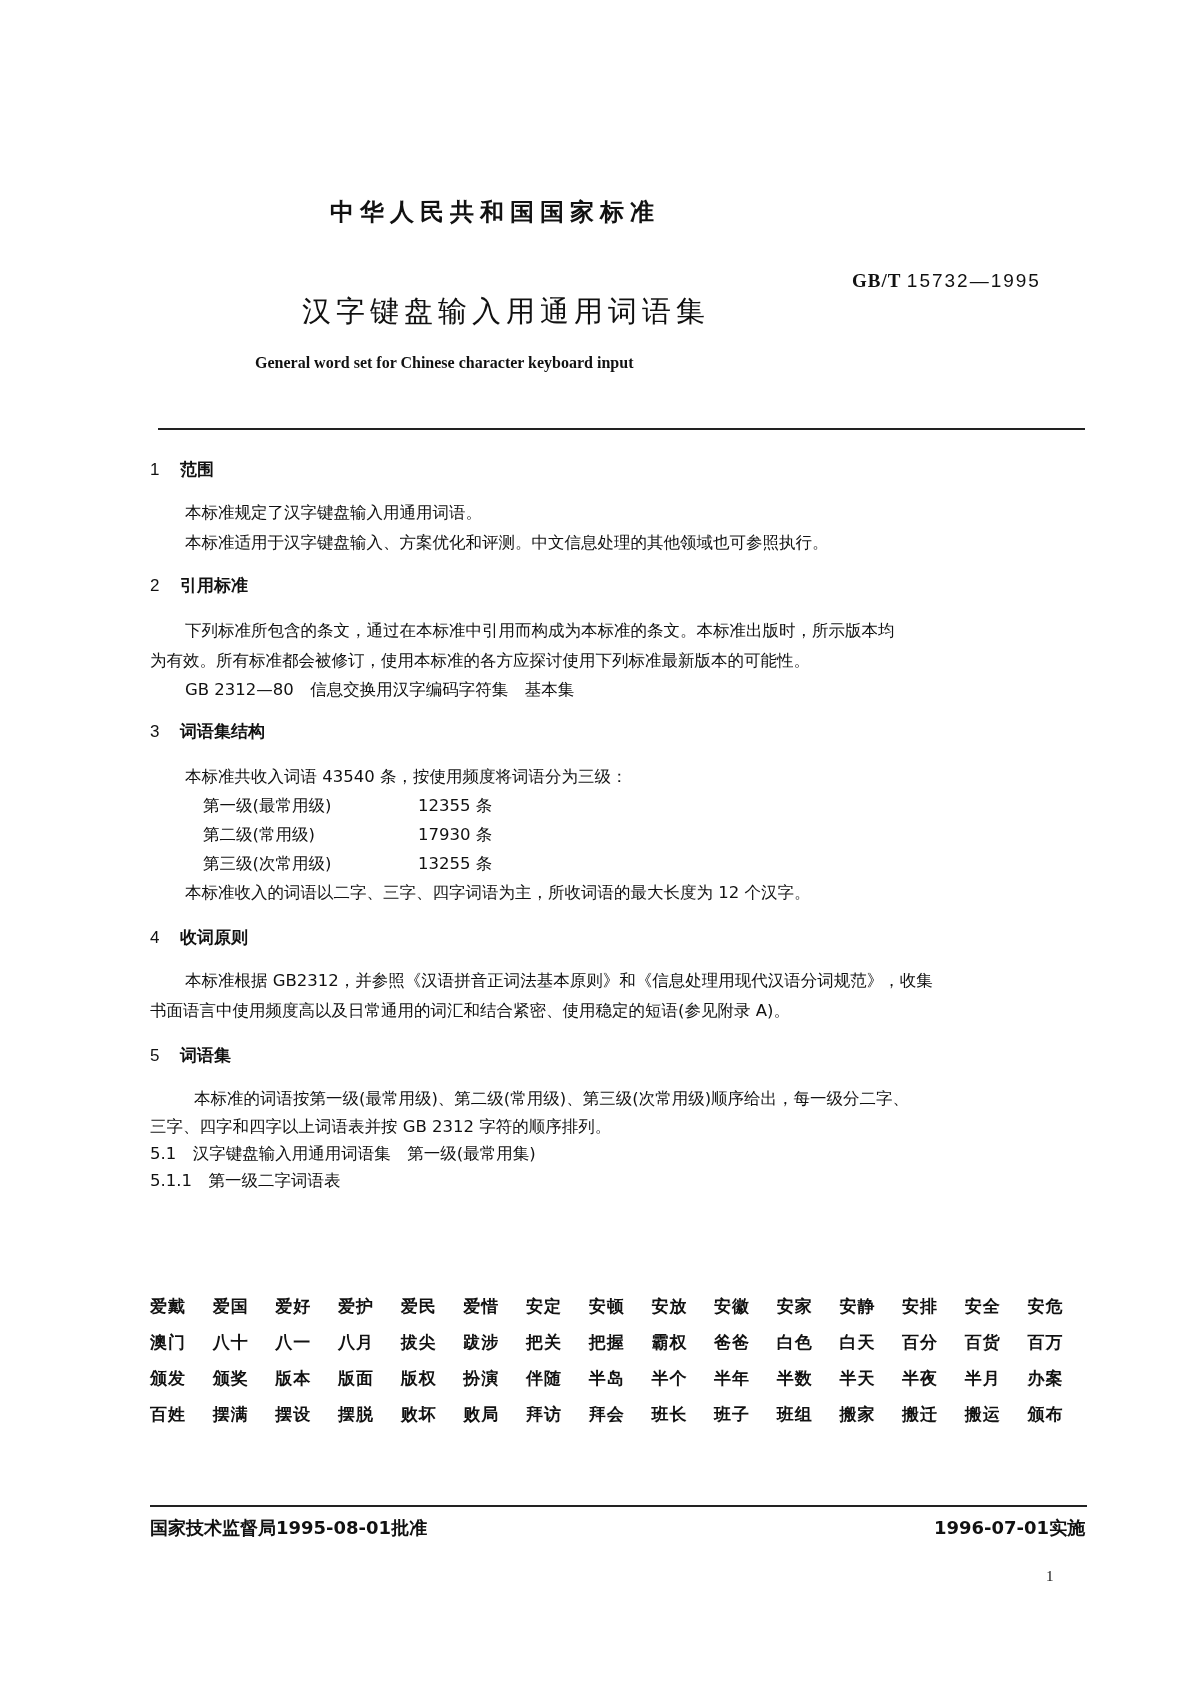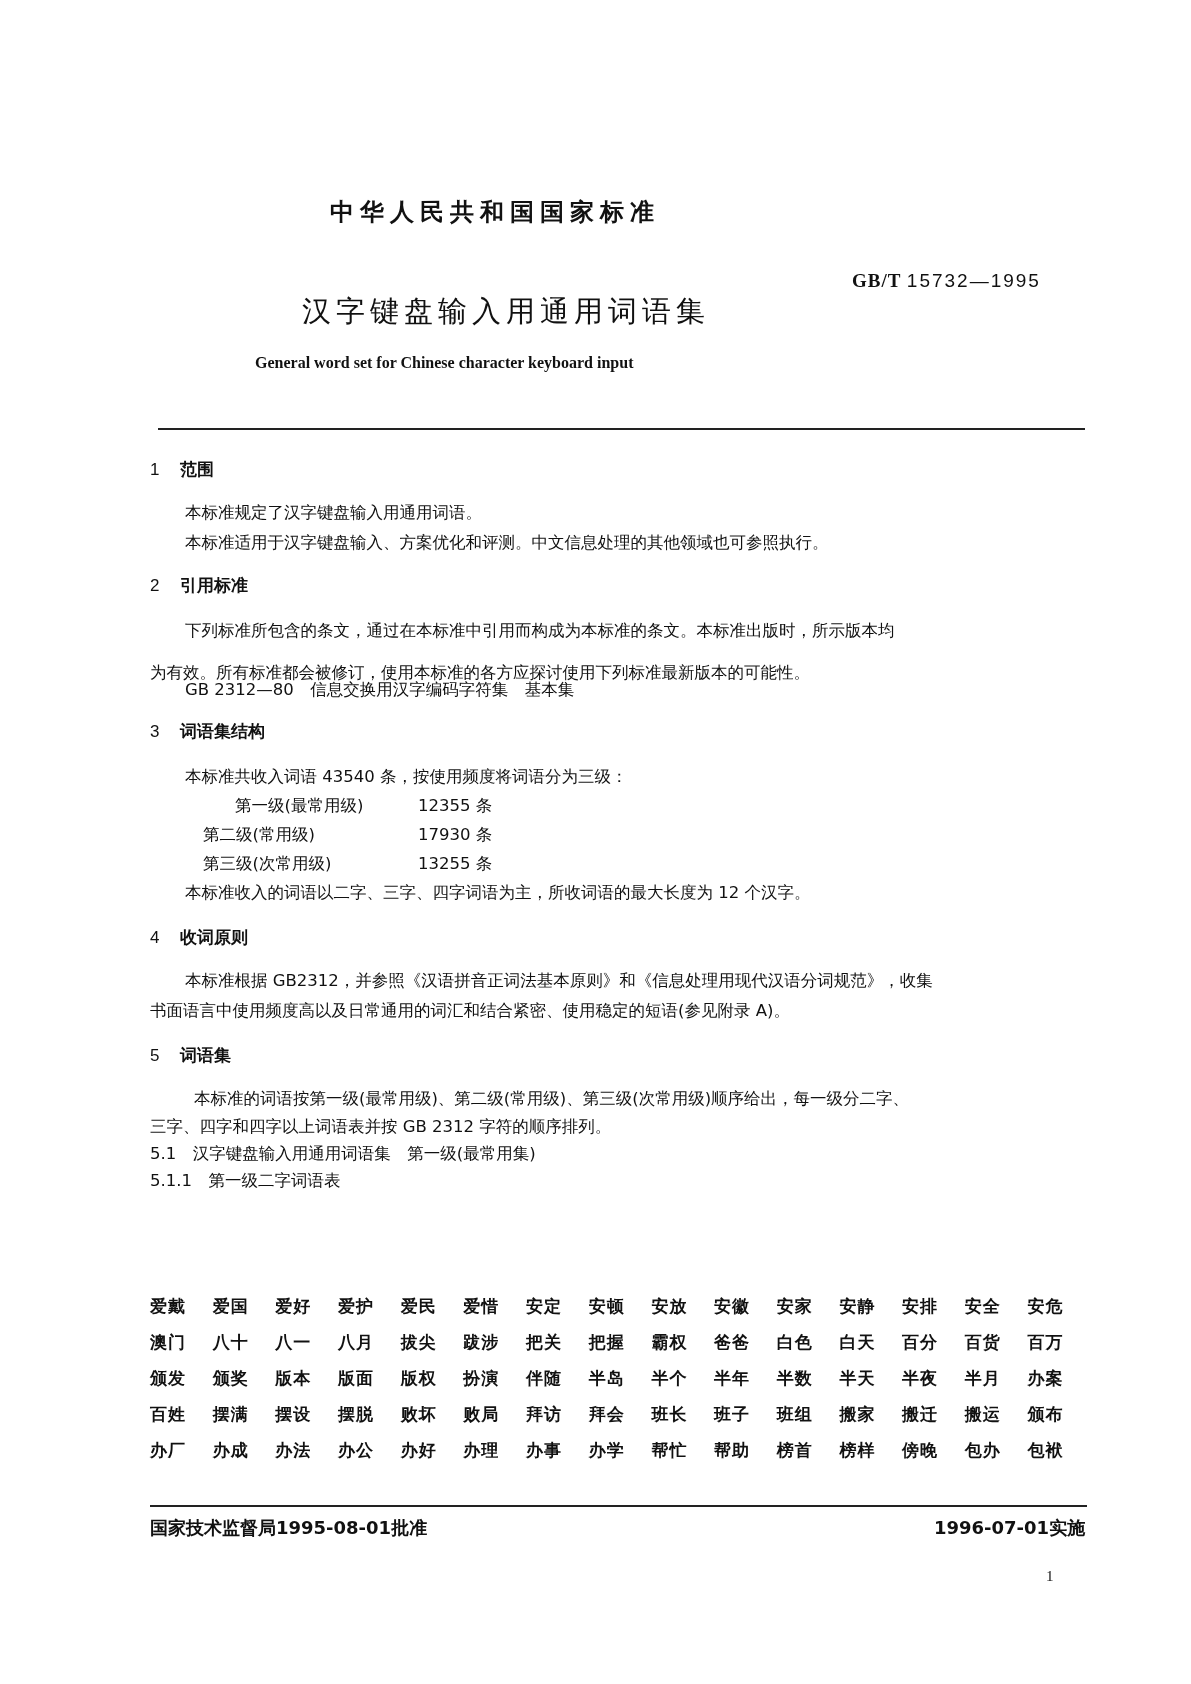--- a/index.html
+++ b/index.html
@@ -29,26 +29,26 @@
 <div class="abs title-zh">汉字键盘输入用通用词语集</div>
 <div class="abs title-en">General word set for Chinese character keyboard input</div>
 <div class="abs rule-top"></div>
 
 <div class="abs h" style="left:150px; top:458px;"><span class="n">1</span><span>范围</span></div>
 <div class="abs p" style="left:185px; top:502px;">本标准规定了汉字键盘输入用通用词语。</div>
 <div class="abs p" style="left:185px; top:532px;">本标准适用于汉字键盘输入、方案优化和评测。中文信息处理的其他领域也可参照执行。</div>
 
 <div class="abs h" style="left:150px; top:574px;"><span class="n">2</span><span>引用标准</span></div>
 <div class="abs p" style="left:185px; top:620px;">下列标准所包含的条文，通过在本标准中引用而构成为本标准的条文。本标准出版时，所示版本均</div>
-<div class="abs p" style="left:150px; top:650px;margin-top:12px;">为有效。所有标准都会被修订，使用本标准的各方应探讨使用下列标准最新版本的可能性。</div>
+<div class="abs p" style="left:150px; top:650px;">为有效。所有标准都会被修订，使用本标准的各方应探讨使用下列标准最新版本的可能性。</div>
 <div class="abs p" style="left:185px; top:679px;">GB 2312—80　信息交换用汉字编码字符集　基本集</div>
 
 <div class="abs h" style="left:150px; top:720px;"><span class="n">3</span><span>词语集结构</span></div>
 <div class="abs p" style="left:185px; top:766px;">本标准共收入词语 43540 条，按使用频度将词语分为三级：</div>
-<div class="abs p" style="left:203px; top:795px;margin-left:32px;">第一级(最常用级)</div>
+<div class="abs p" style="left:203px; top:795px;">第一级(最常用级)</div>
 <div class="abs p" style="left:418px; top:795px;">12355 条</div>
 <div class="abs p" style="left:203px; top:824px;">第二级(常用级)</div>
 <div class="abs p" style="left:418px; top:824px;">17930 条</div>
 <div class="abs p" style="left:203px; top:853px;">第三级(次常用级)</div>
 <div class="abs p" style="left:418px; top:853px;">13255 条</div>
 <div class="abs p" style="left:185px; top:882px;">本标准收入的词语以二字、三字、四字词语为主，所收词语的最大长度为 12 个汉字。</div>
 
 <div class="abs h" style="left:150px; top:926px;"><span class="n">4</span><span>收词原则</span></div>
 <div class="abs p" style="left:185px; top:970px;">本标准根据 GB2312，并参照《汉语拼音正词法基本原则》和《信息处理用现代汉语分词规范》，收集</div>
 <div class="abs p" style="left:150px; top:1000px;">书面语言中使用频度高以及日常通用的词汇和结合紧密、使用稳定的短语(参见附录 A)。</div>
@@ -121,35 +121,18 @@
       <span class="word">拜访</span>
       <span class="word">拜会</span>
       <span class="word">班长</span>
       <span class="word">班子</span>
       <span class="word">班组</span>
       <span class="word">搬家</span>
       <span class="word">搬迁</span>
       <span class="word">搬运</span>
       <span class="word">颁布</span>
   </div>
-  <div class="word-row">
-    <span class="word">办厂</span>
-      <span class="word">办成</span>
-      <span class="word">办法</span>
-      <span class="word">办公</span>
-      <span class="word">办好</span>
-      <span class="word">办理</span>
-      <span class="word">办事</span>
-      <span class="word">办学</span>
-      <span class="word">帮忙</span>
-      <span class="word">帮助</span>
-      <span class="word">榜首</span>
-      <span class="word">榜样</span>
-      <span class="word">傍晚</span>
-      <span class="word">包办</span>
-      <span class="word">包袱</span>
-  </div>
 </div>
 
 <div class="abs rule-bottom"></div>
 <div class="abs footer" style="left:150px;">国家技术监督局1995-08-01批准</div>
 <div class="abs footer" style="left:934px;">1996-07-01实施</div>
 <div class="abs page-num">1</div>
 
 </body></html>

